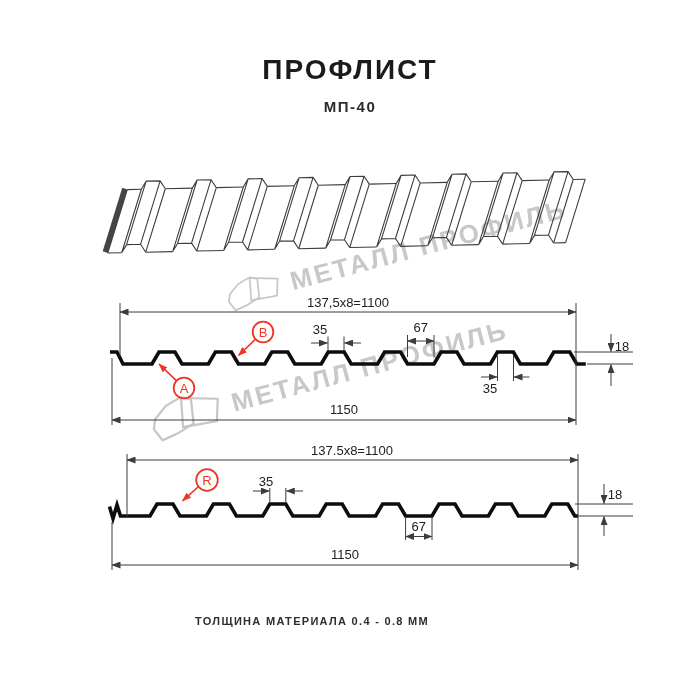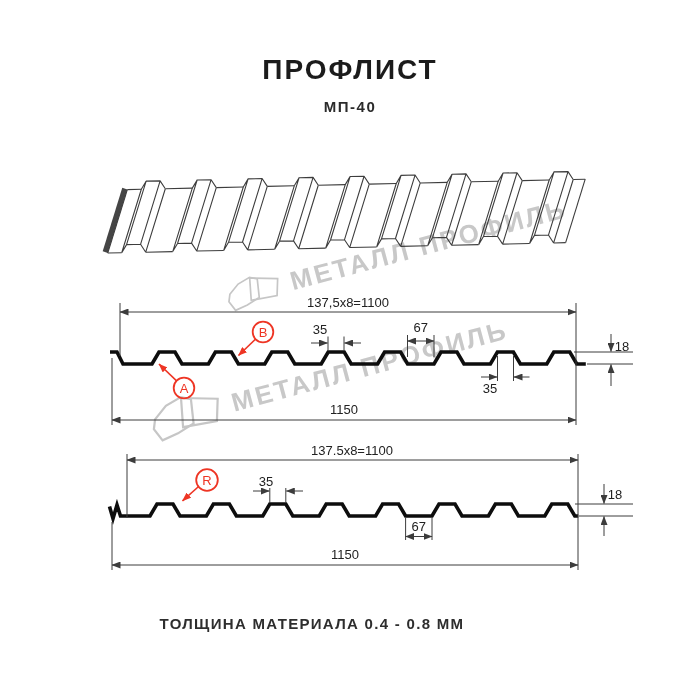--- a/index.html
+++ b/index.html
@@ -4,21 +4,21 @@
 <style>
   html,body{margin:0;padding:0;}
   body{width:700px;height:700px;background:#ffffff;overflow:hidden;
        font-family:"Liberation Sans",sans-serif;position:relative;}
   .abs{position:absolute;}
   .page-title{left:0;top:54px;width:700px;text-align:center;
     font-size:28px;font-weight:bold;letter-spacing:2px;color:#1b1b1b;z-index:3;}
   .subtitle{left:0;top:98px;width:700px;text-align:center;
     font-size:15px;font-weight:bold;letter-spacing:1.5px;color:#2b2b2b;z-index:3;}
   .footer-note{left:12px;top:615px;width:600px;text-align:center;
-    font-size:15px;font-weight:bold;letter-spacing:1.3px;color:#2e2e2e;z-index:3;}
+    font-size:11px;font-weight:bold;letter-spacing:1.3px;color:#2e2e2e;z-index:3;}
   .wm{position:absolute;display:flex;align-items:center;gap:9px;
       transform-origin:0 50%;color:#c8c8c8;font-weight:bold;font-size:26px;
       letter-spacing:2.5px;white-space:nowrap;z-index:0;}
   .wm svg{flex:0 0 auto;}
   svg.drawing{position:absolute;z-index:2;overflow:visible;}
   .thin{stroke:#3c3c3c;stroke-width:1;fill:none;}
   .thick{stroke:#0d0d0d;stroke-width:3.6;fill:none;stroke-linejoin:miter;}
   .sheet{stroke:#3d3d3d;stroke-width:1.1;fill:none;stroke-linejoin:round;}
   .redline{stroke:#ee3524;stroke-width:1.6;fill:none;}
   .redcirc{stroke:#ee3524;stroke-width:1.8;fill:none;}

